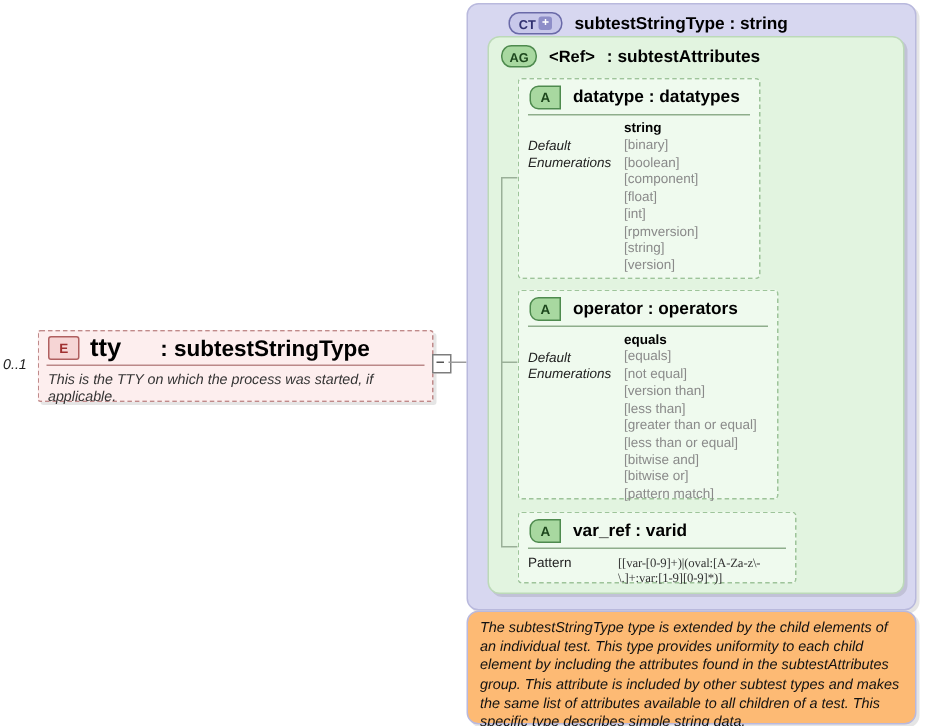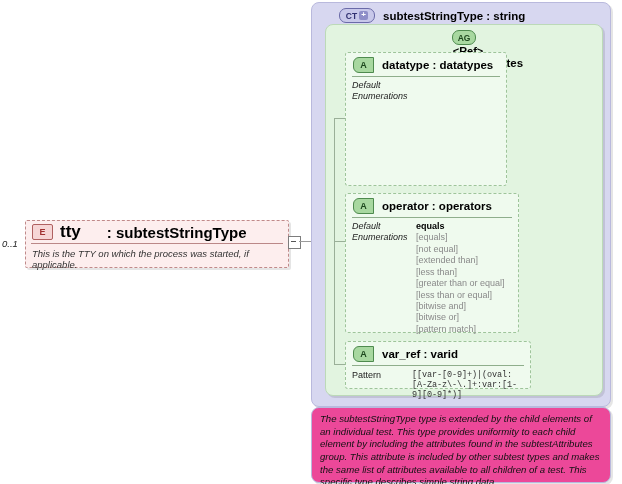--- a/index.html
+++ b/index.html
@@ -75,21 +75,21 @@
   .ct-title{font-weight:bold;font-size:11.5px;}
 
   
   #ag-panel{
     position:absolute;left:325px;top:24px;width:276px;height:370px;
     background:#e2f4e0;
     border:1px solid #bcd9b8;
     border-radius:8px;
     box-shadow:2px 2px 0 rgba(0,0,0,0.10);
   }
-  .ag-head{display:flex;align-items:center;padding:5px 0 0 8px;flex-direction:column;}
+  .ag-head{display:flex;align-items:center;padding:5px 0 0 8px;}
   .ag-badge{
     width:22px;height:13px;border:1px solid #4e8a4e;background:#a8d8a0;color:#1d471d;
     font-size:8.5px;font-weight:bold;border-radius:7px;
     display:flex;align-items:center;justify-content:center;margin-right:8px;
   }
   .ag-ref{font-weight:bold;font-size:11px;}
   .ag-type{font-weight:bold;font-size:11.5px;margin-left:8px;}
 
   
   .attr-box{
@@ -101,49 +101,49 @@
   .attr-head{display:flex;align-items:center;padding:4px 6px 3px 7px;}
   .a-badge{
     width:19px;height:14px;border:1px solid #4e8a4e;background:#a8d8a0;color:#1d471d;
     font-size:9px;font-weight:bold;border-radius:6px 0 0 6px;
     display:flex;align-items:center;justify-content:center;margin-right:8px;
   }
   .attr-name{font-weight:bold;font-size:11.5px;}
   .attr-sep{border-top:1px solid #8fae8c;margin:0 6px 3px 6px;}
   .facet-row{display:flex;padding:0 6px;line-height:1.27;}
   .facet-labels{
-    width:64px;flex:none;font-style:italic;font-size:9px;color:#222;
+    width:64px;flex:none;font-style:italic;font-size:9px;color:#222;margin-top:12px;
   }
   .facet-values{font-size:9px;color:#000;}
   .facet-values .default{font-weight:bold;color:#000;}
   .facet-values .enum{color:#8a8a8a;}
   .pattern-row{display:flex;padding:1px 6px 3px 6px;align-items:flex-start;}
   .pattern-label{width:48px;flex:none;font-size:9px;color:#222;}
   .pattern-value{
     font-size:8.5px;color:#333;
-    font-family:Liberation Mono, monospace;
+    font-family:Liberation Serif, serif;
     letter-spacing:-0.1px;
     padding-left:12px;
   }
 
   #box-datatype{left:345px;top:52px;width:160px;height:132px;}
   #box-operator{left:345px;top:193px;width:172px;height:138px;}
   #box-varref{left:345px;top:341px;width:184px;height:46px;}
 
   
   .tree{position:absolute;background:#9aaf98;}
   #tree-v{left:334px;top:118px;width:1px;height:246px;}
   #tree-h1{left:334px;top:118px;width:11px;height:1px;}
   #tree-h2{left:334px;top:241px;width:11px;height:1px;}
   #tree-h3{left:334px;top:364px;width:11px;height:1px;}
 
   
   #doc-panel{
     position:absolute;left:311px;top:407px;width:298px;height:74px;
-    background:#ec4899;
+    background:#fdba74;
     border:1px solid #b9b9dd;
     border-radius:8px;
     box-shadow:2px 2px 0 rgba(0,0,0,0.10);
   }
   #doc-panel .txt{
     padding:5px 8px;font-style:italic;font-size:9.6px;color:#111;line-height:1.32;
   }
 </style>
 </head>
 <body>
@@ -192,39 +192,50 @@
     <div class="attr-head">
       <span class="a-badge">A</span>
       <span class="attr-name">datatype : datatypes</span>
     </div>
     <div class="attr-sep"></div>
     <div class="facet-row">
       <div class="facet-labels">
         <div>Default</div>
         <div>Enumerations</div>
       </div>
+      <div class="facet-values">
+        <div class="default">string</div>
+        <div class="enum">[binary]</div>
+        <div class="enum">[boolean]</div>
+        <div class="enum">[component]</div>
+        <div class="enum">[float]</div>
+        <div class="enum">[int]</div>
+        <div class="enum">[rpmversion]</div>
+        <div class="enum">[string]</div>
+        <div class="enum">[version]</div>
+      </div>
     </div>
   </div>
 
   <div class="attr-box" id="box-operator">
     <div class="attr-head">
       <span class="a-badge">A</span>
       <span class="attr-name">operator : operators</span>
     </div>
     <div class="attr-sep"></div>
     <div class="facet-row">
       <div class="facet-labels">
         <div>Default</div>
         <div>Enumerations</div>
       </div>
       <div class="facet-values">
         <div class="default">equals</div>
         <div class="enum">[equals]</div>
         <div class="enum">[not equal]</div>
-        <div class="enum">[extended than]</div>
+        <div class="enum">[version than]</div>
         <div class="enum">[less than]</div>
         <div class="enum">[greater than or equal]</div>
         <div class="enum">[less than or equal]</div>
         <div class="enum">[bitwise and]</div>
         <div class="enum">[bitwise or]</div>
         <div class="enum">[pattern match]</div>
       </div>
     </div>
   </div>
 

